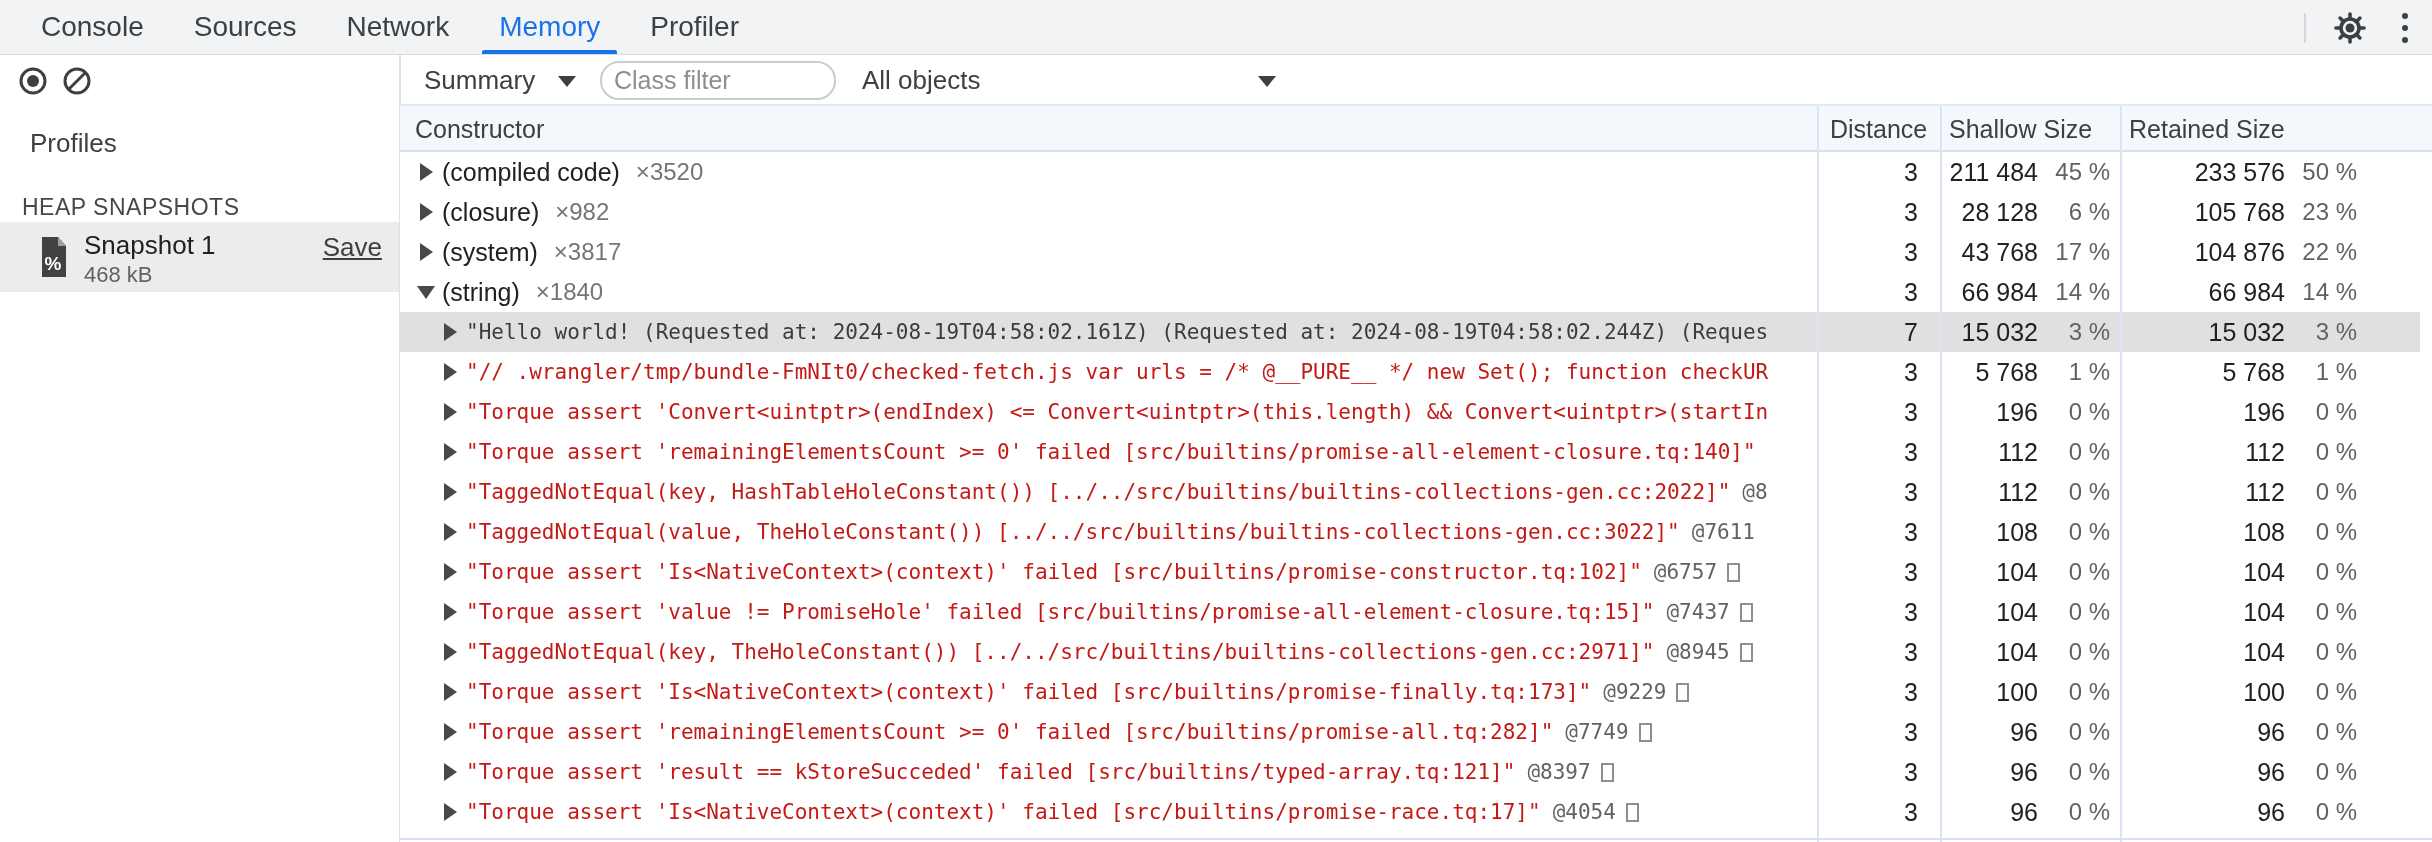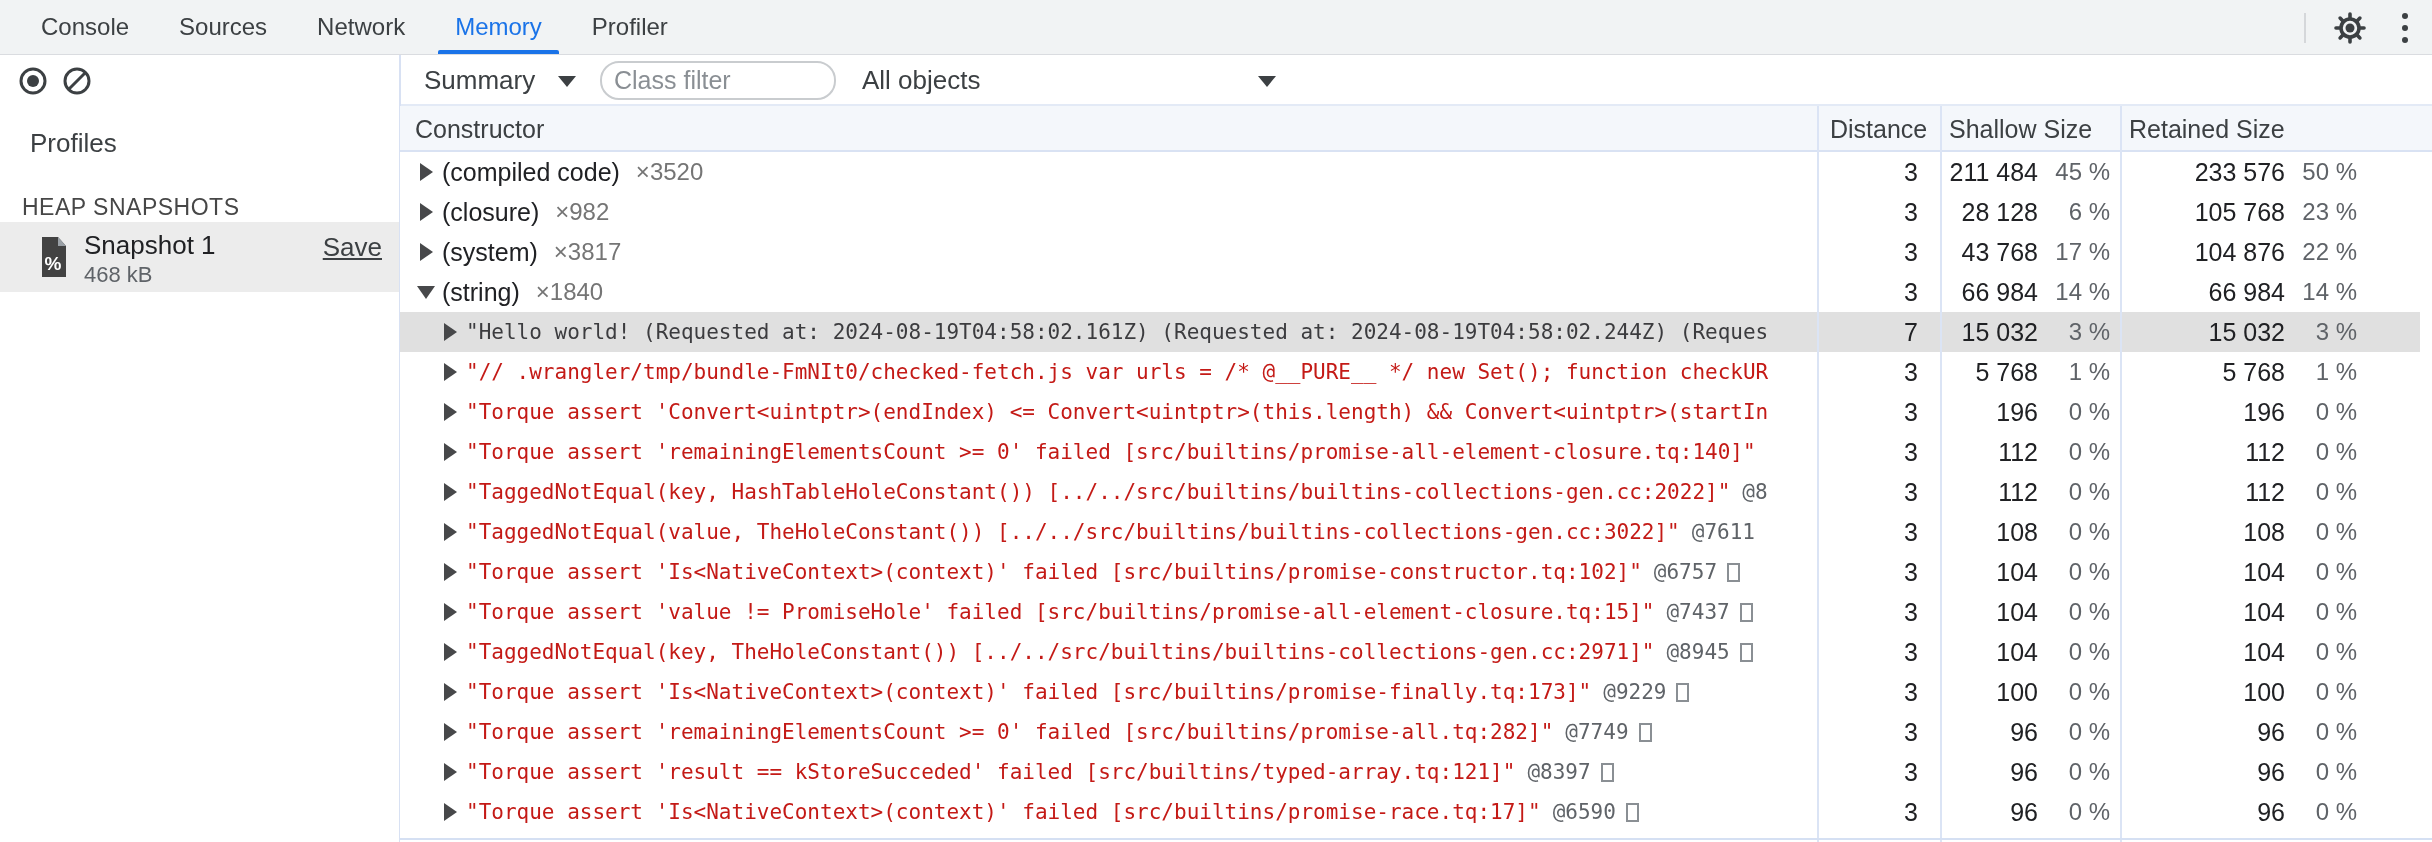--- a/index.html
+++ b/index.html
@@ -5,21 +5,21 @@
   * { margin:0; padding:0; box-sizing:border-box; }
   html,body { width:2432px; height:842px; overflow:hidden; background:#fff;
               font-family:"Liberation Sans", sans-serif; }
   body { position:relative; color:#202124; }
 
   
   .tabbar { position:absolute; left:0; top:0; width:2432px; height:55px;
             background:#f1f3f4; border-bottom:1px solid #dadce0;
             display:flex; align-items:stretch; padding-left:16px; }
   .tab { position:relative; display:flex; align-items:center; padding:0 25px;
-         font-size:24px; color:#3c4043; cursor:default; }
+         font-size:28px; color:#3c4043; cursor:default; }
   .tab.active { color:#1a73e8; }
   .tab.active::after { content:""; position:absolute; left:8px; right:8px; bottom:0;
                        height:4px; background:#1a73e8; border-radius:2px 2px 0 0; }
   .tabbar-right { position:absolute; right:0; top:0; height:55px; display:flex;
                   align-items:center; gap:26px; padding-right:16px; }
   .vdiv-small { width:2px; height:30px; background:#d5d7da; }
   .dots { display:flex; flex-direction:column; gap:6px; padding:0 8px; }
   .dots i { width:6px; height:6px; border-radius:50%; background:#3c4043; display:block; }
 
   
@@ -462,21 +462,21 @@
           <span class="num">96</span>
           <span class="pct">0 %</span>
         </div>
       </div>
       <div class="row">
         <div class="c-constructor ind1">
           <span class="arrow">
             <span class="tri-r"></span>
           </span>
           <span class="sstr">"Torque assert 'Is&lt;NativeContext&gt;(context)' failed [src/builtins/promise-race.tq:17]"</span>
-          <span class="suffix">@6590</span>
+          <span class="suffix">@4054</span>
           <span class="tofu"></span>
         </div>
         <div class="c-distance">3</div>
         <div class="c-size">
           <span class="num">96</span>
           <span class="pct">0 %</span>
         </div>
         <div class="c-size retained">
           <span class="num">96</span>
           <span class="pct">0 %</span>

